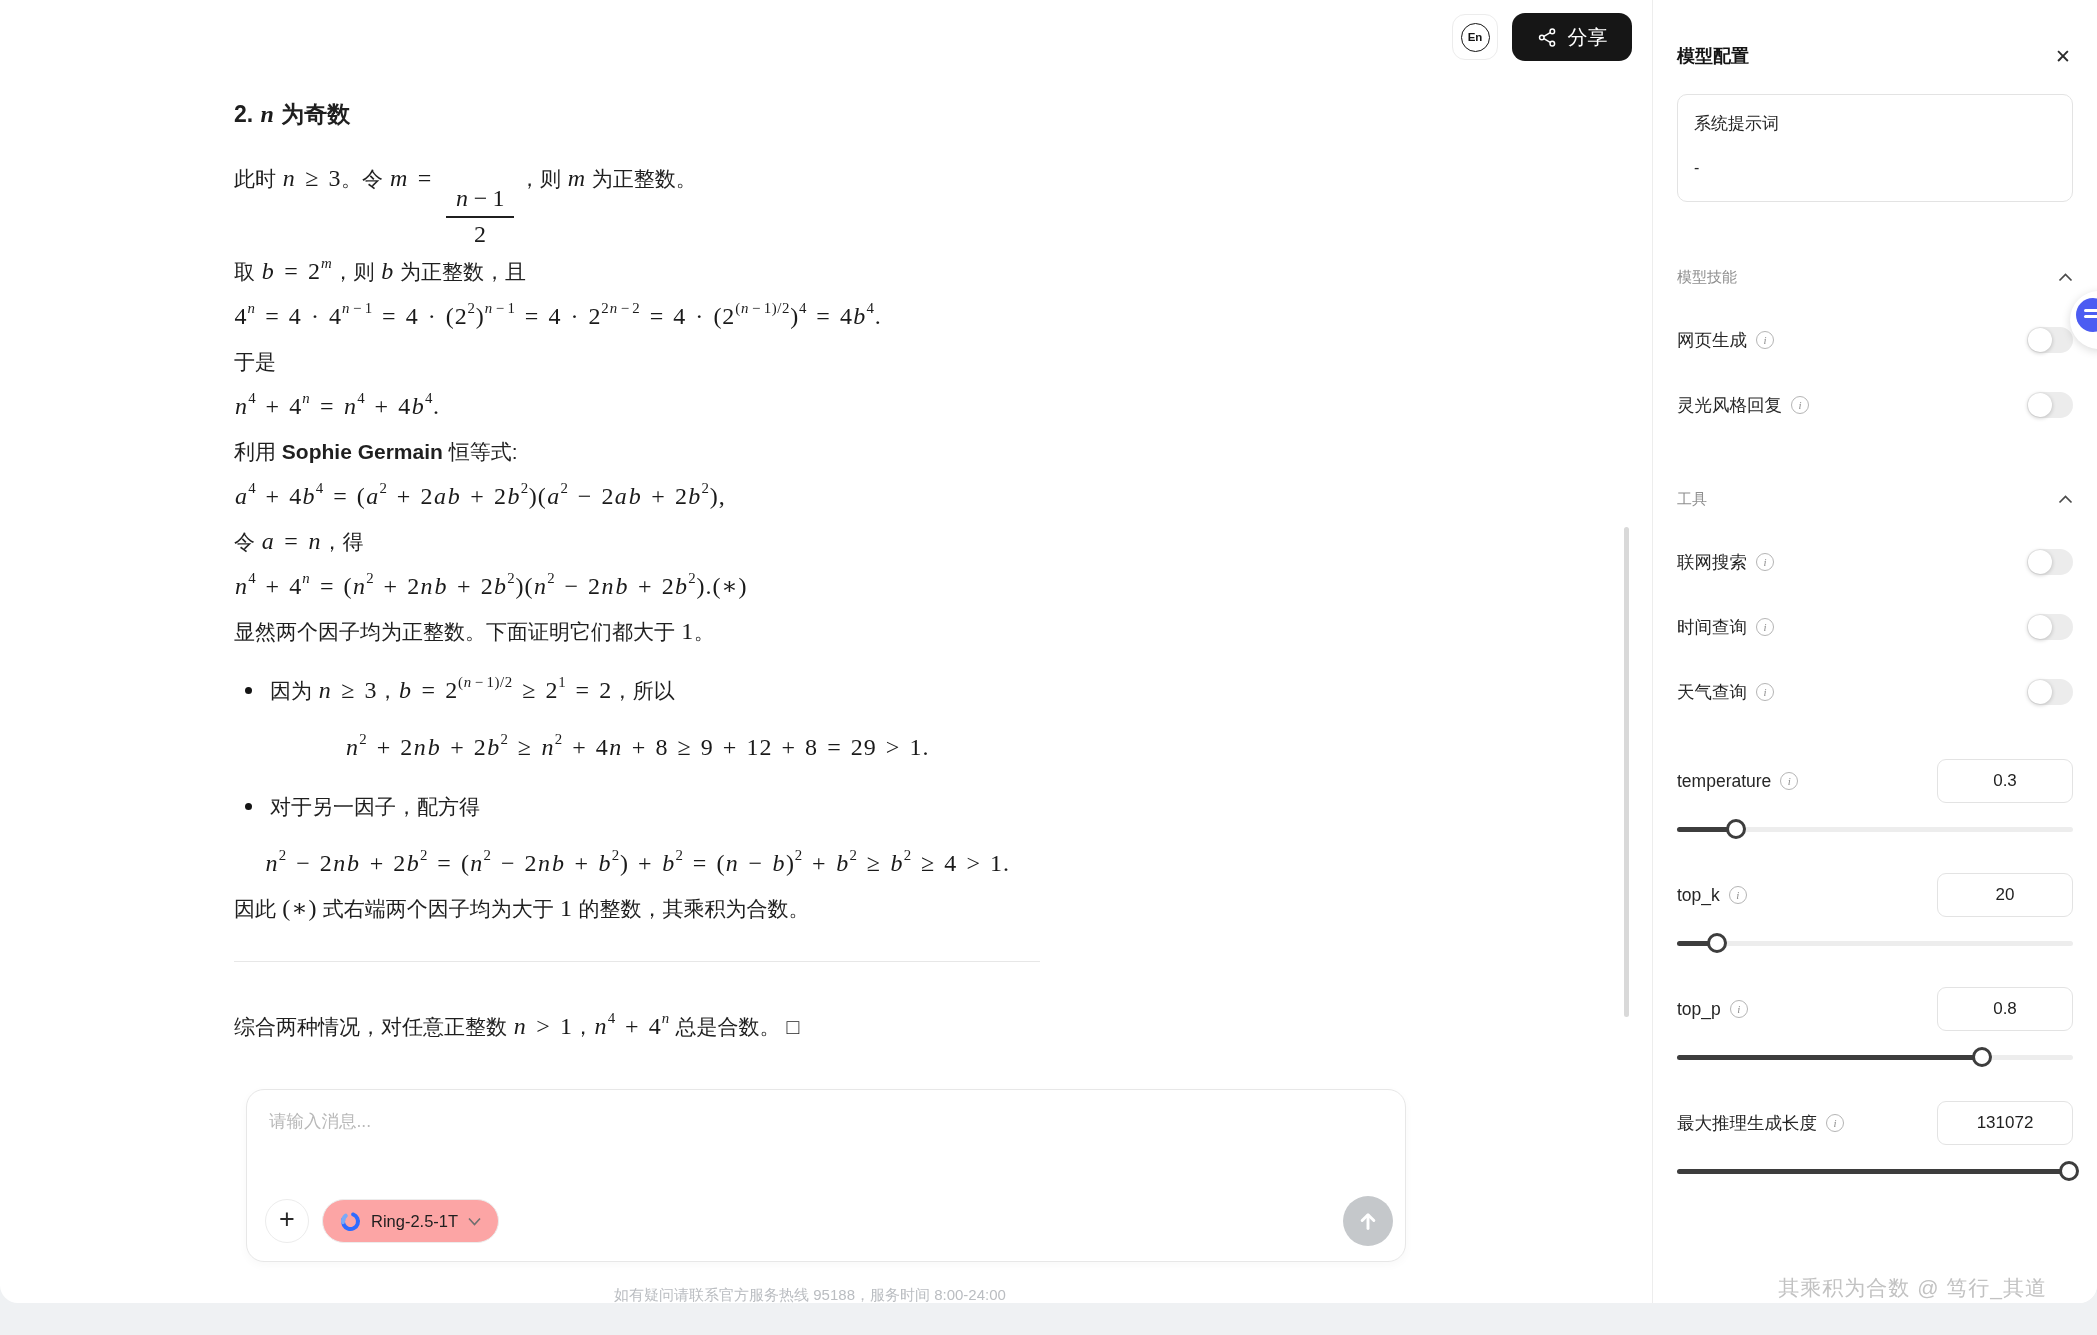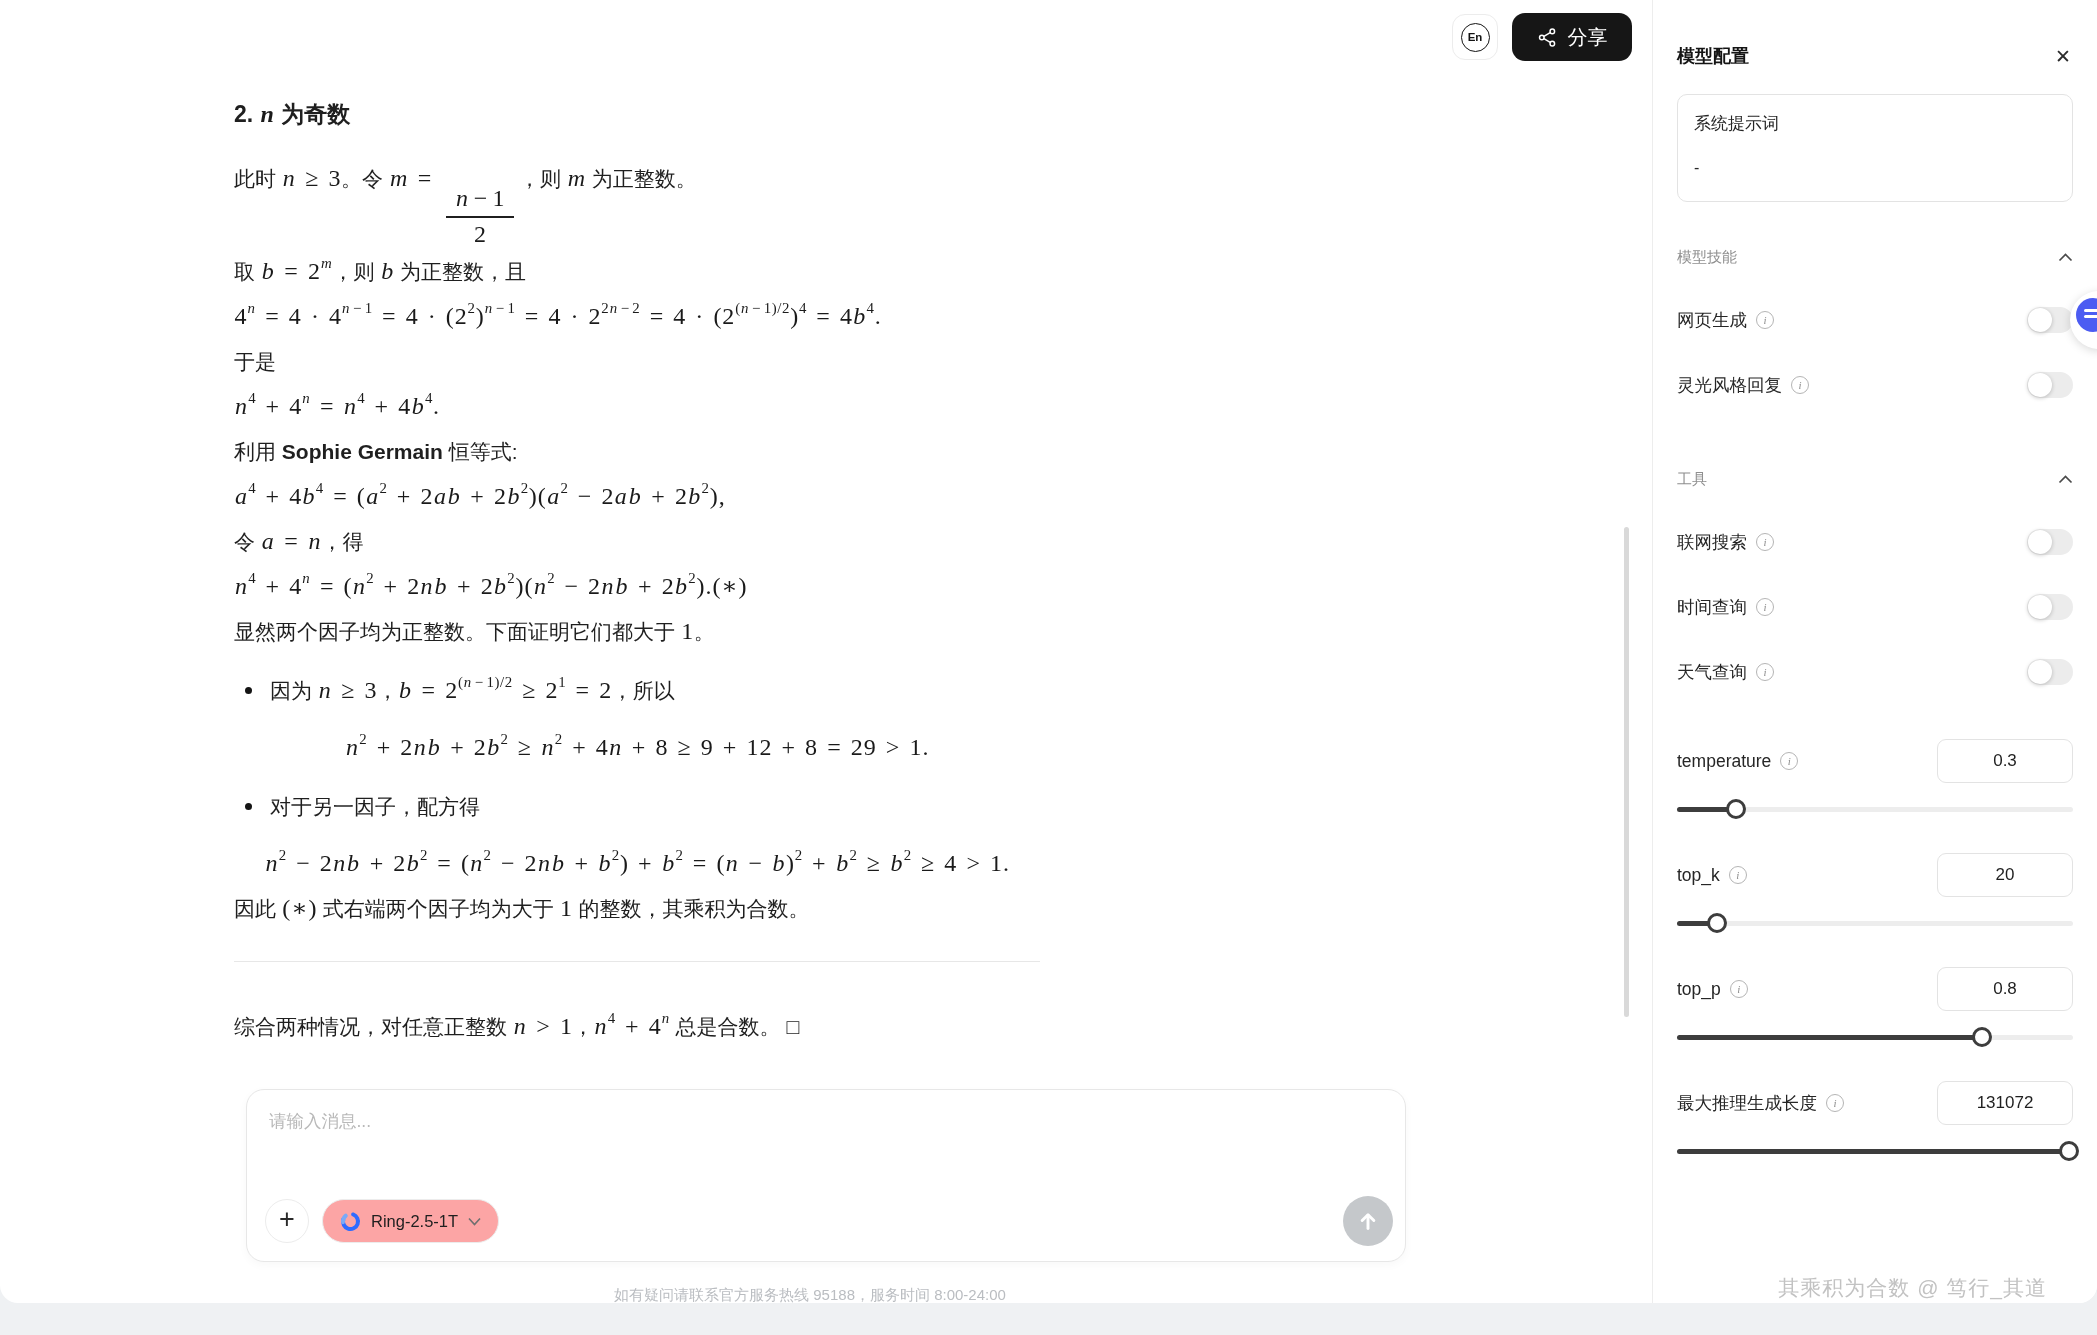--- a/index.html
+++ b/index.html
@@ -57,21 +57,21 @@
   
   .panel{position:absolute;left:1652px;top:0;width:445px;height:1322px;background:#fff;
          border-left:1px solid #ededed;box-sizing:border-box;}
   .panel-header{margin:44px 24px 0 24px;display:flex;align-items:center;justify-content:space-between;}
   .panel-title{margin:0;font-size:18px;font-weight:600;color:#141414;}
   .btn-close{border:none;background:none;font-size:19px;color:#2b2b2b;cursor:pointer;padding:2px;line-height:1;}
   .prompt-box{margin:26px 24px 0 24px;height:108px;box-sizing:border-box;border:1px solid #e3e3e3;border-radius:10px;padding:17px 16px;}
   .prompt-label{font-size:17px;color:#262626;}
   .prompt-value{margin-top:24px;font-size:16px;color:#262626;}
   .sec-h{margin:0 24px;display:flex;align-items:center;justify-content:space-between;height:22px;}
-  .sec-h.first{margin-top:44px;}
+  .sec-h.first{margin-top:64px;}
   .sec-h.next{margin-top:70px;}
   .sec-title{font-size:15px;color:#8f8f8f;}
   .row{margin:39px 24px 0 24px;height:26px;display:flex;align-items:center;}
   .row-label{font-size:17.5px;color:#262626;}
   .info{width:18px;height:18px;margin-left:9px;border:1.4px solid #b5b5b5;border-radius:50%;box-sizing:border-box;
         display:inline-flex;align-items:center;justify-content:center;font-size:11px;color:#8d8d8d;
         font-family:"Liberation Serif",serif;font-style:italic;flex:none;}
   .toggle{margin-left:auto;width:46px;height:26px;border-radius:13px;background:#ececec;position:relative;cursor:pointer;flex:none;}
   .knob{position:absolute;left:1px;top:1px;width:24px;height:24px;border-radius:50%;background:#fff;
         box-shadow:0 1px 4px rgba(0,0,0,.22);}

